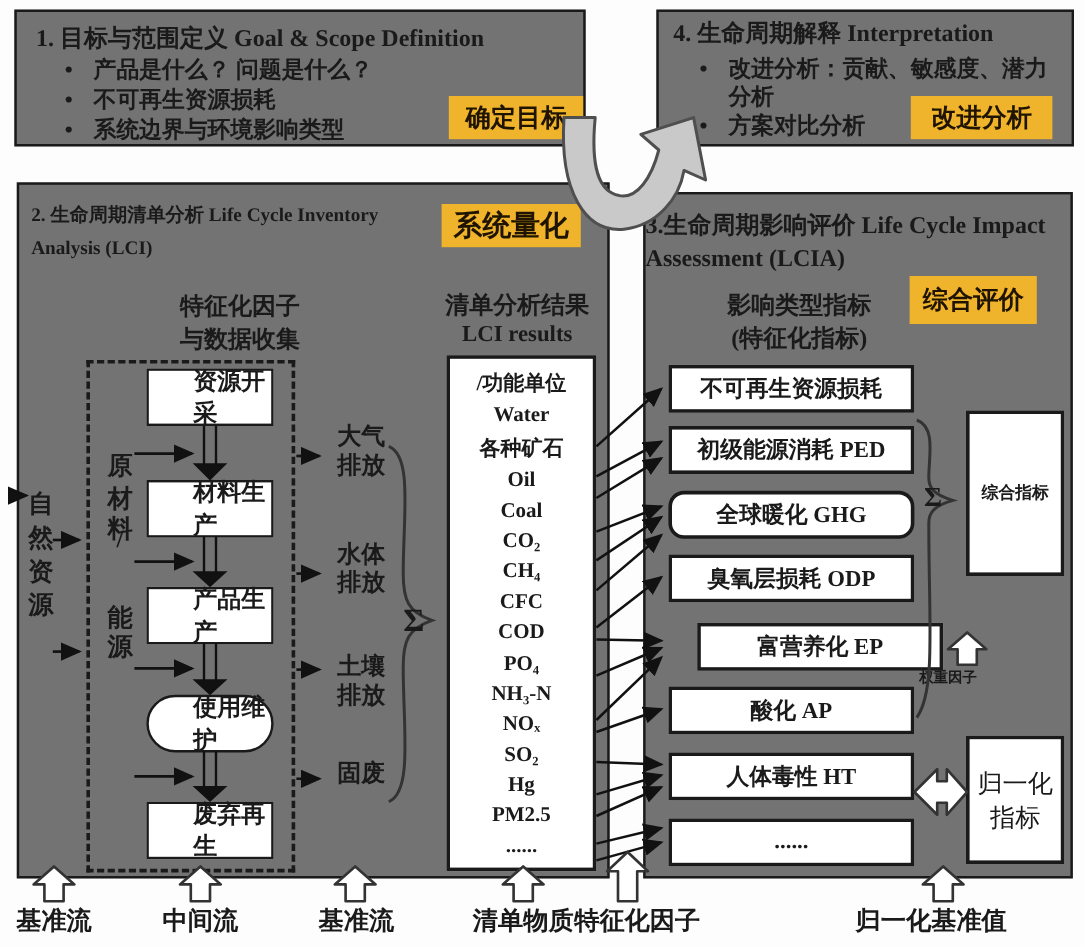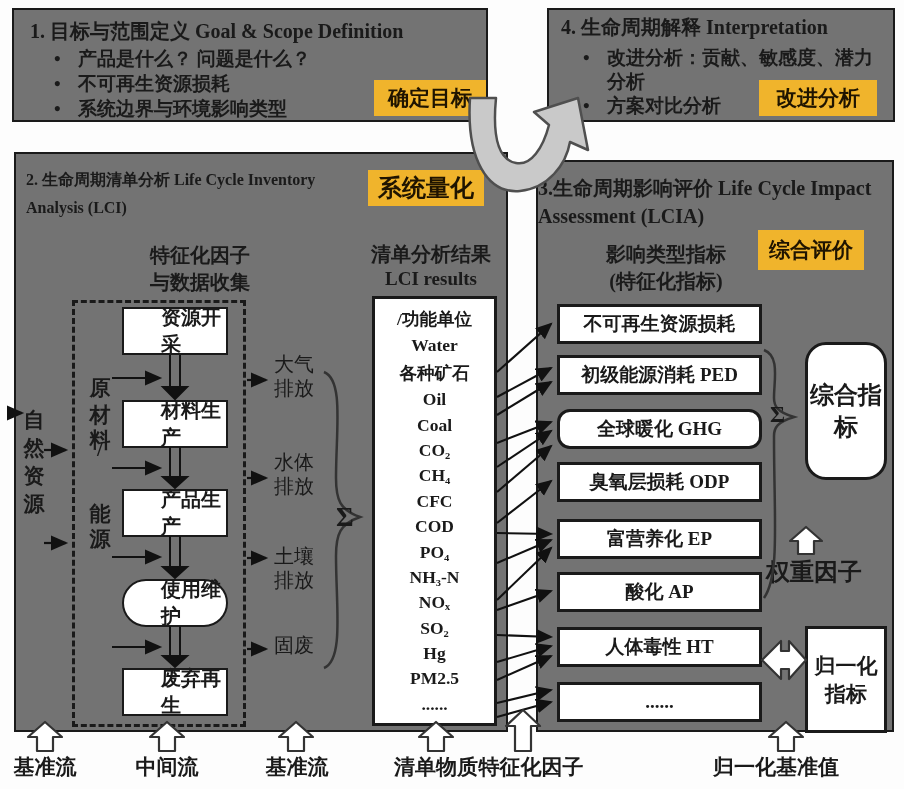--- a/index.html
+++ b/index.html
@@ -12,22 +12,22 @@
   .badge{position:absolute;background:#F0B42C;color:#1f1400;font-weight:bold;
          display:flex;align-items:center;justify-content:center;box-sizing:border-box;}
   .bullet-row{display:flex;gap:14px;font-weight:bold;}
   .dot{width:10px;flex:0 0 auto;}
   .stage{position:absolute;left:122px;width:106px;height:48px;border:2.5px solid #1a1a1a;
          background:#fff;display:flex;align-items:center;justify-content:center;
          font-size:20px;font-weight:bold;box-sizing:border-box;z-index:2;padding-left:37px;}
   .impact{position:absolute;left:557px;width:205px;height:40px;border:3px solid #1a1a1a;
           background:#fff;display:flex;align-items:center;justify-content:center;
           font-size:19px;font-weight:bold;box-sizing:border-box;z-index:2;}
-  .emis{position:absolute;left:274px;width:54px;font-size:20px;
-        font-weight:normal;line-height:24px;}
+  .emis{position:absolute;left:274px;width:54px;text-align:center;font-size:20px;
+        font-weight:bold;line-height:24px;}
   .vtext{position:absolute;writing-mode:vertical-lr;text-orientation:upright;
          font-weight:bold;font-size:21px;}
   .centered{display:flex;align-items:center;justify-content:center;text-align:center;}
   .lci-item{text-align:center;font-size:17.5px;font-weight:600;}
   #overlay{position:absolute;left:0;top:0;z-index:5;pointer-events:none;}
   .sigma{position:absolute;z-index:6;font-weight:bold;font-family:"Liberation Serif",serif;}
   .blabel{position:absolute;top:753px;text-align:center;font-size:21px;font-weight:bold;z-index:6;}
 </style>
 </head>
 <body>
@@ -123,30 +123,30 @@
   <div class="badge" style="left:758px;top:230px;width:106px;height:40px;font-size:21px;z-index:3;">综合评价</div>
   <div class="abs title" style="left:596px;top:241px;width:140px;text-align:center;font-size:20px;z-index:2;">
     <div>影响类型指标</div>
     <div>(特征化指标)</div>
   </div>
 
   <div class="impact" style="top:304px;">不可再生资源损耗</div>
   <div class="impact" style="top:355px;">初级能源消耗 PED</div>
   <div class="impact" style="top:409px;border-radius:13px;">全球暖化 GHG</div>
   <div class="impact" style="top:462px;">臭氧层损耗 ODP</div>
-  <div class="impact" style="top:519px;">富营养化 EP</div>
+  <div class="impact" style="top:519px;margin-left:24px;">富营养化 EP</div>
   <div class="impact" style="top:572px;">酸化 AP</div>
   <div class="impact" style="top:627px;">人体毒性 HT</div>
   <div class="impact" style="top:682px;">......</div>
 
   <div class="sigma" style="left:770px;top:402px;font-size:23px;">Σ</div>
 
-  <div class="thickbox centered" style="left:805px;top:342px;width:82px;height:138px;font-size:24px;font-weight:bold;z-index:2;border-radius:21px;">综合指标</div>
-  <div class="abs title" style="left:766px;top:556px;width:100px;font-size:24px;z-index:2;">权重因子</div>
-  <div class="thickbox centered" style="left:805px;top:626px;width:82px;height:107px;font-size:21px;font-weight:bold;z-index:2;">归一化指标</div>
+  <div class="thickbox centered" style="left:805px;top:342px;width:82px;height:138px;font-size:14px;font-weight:bold;z-index:2;">综合指标</div>
+  <div class="abs title" style="left:766px;top:556px;width:100px;font-size:12px;z-index:2;">权重因子</div>
+  <div class="thickbox centered" style="left:805px;top:613px;width:82px;height:107px;font-size:21px;font-weight:normal;z-index:2;">归一化指标</div>
 
   <div class="blabel" style="left:10px;width:70px;">基准流</div>
   <div class="blabel" style="left:132px;width:70px;">中间流</div>
   <div class="blabel" style="left:262px;width:70px;">基准流</div>
   <div class="blabel" style="left:390px;width:92px;">清单物质</div>
   <div class="blabel" style="left:476px;width:110px;">特征化因子</div>
   <div class="blabel" style="left:710px;width:132px;">归一化基准值</div>
 
   <svg id="overlay" width="904" height="789" viewBox="0 0 904 789">
     <defs>

